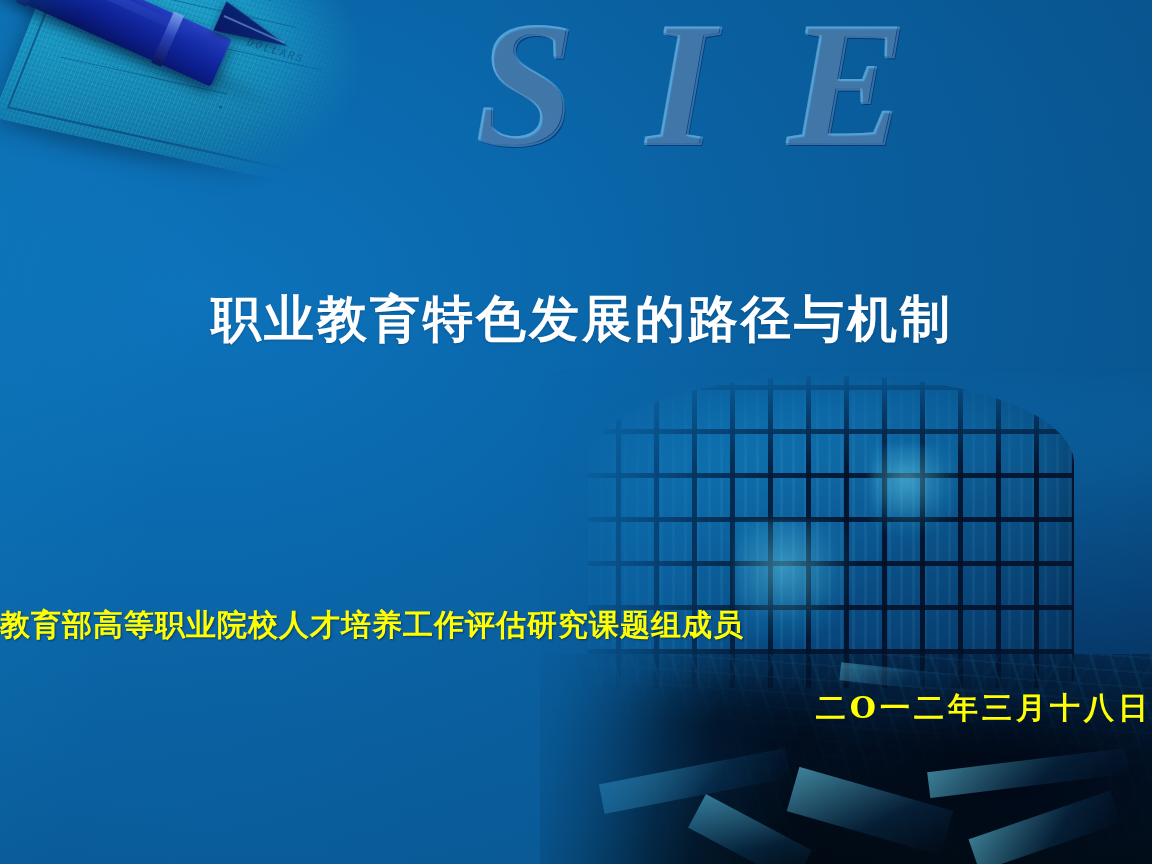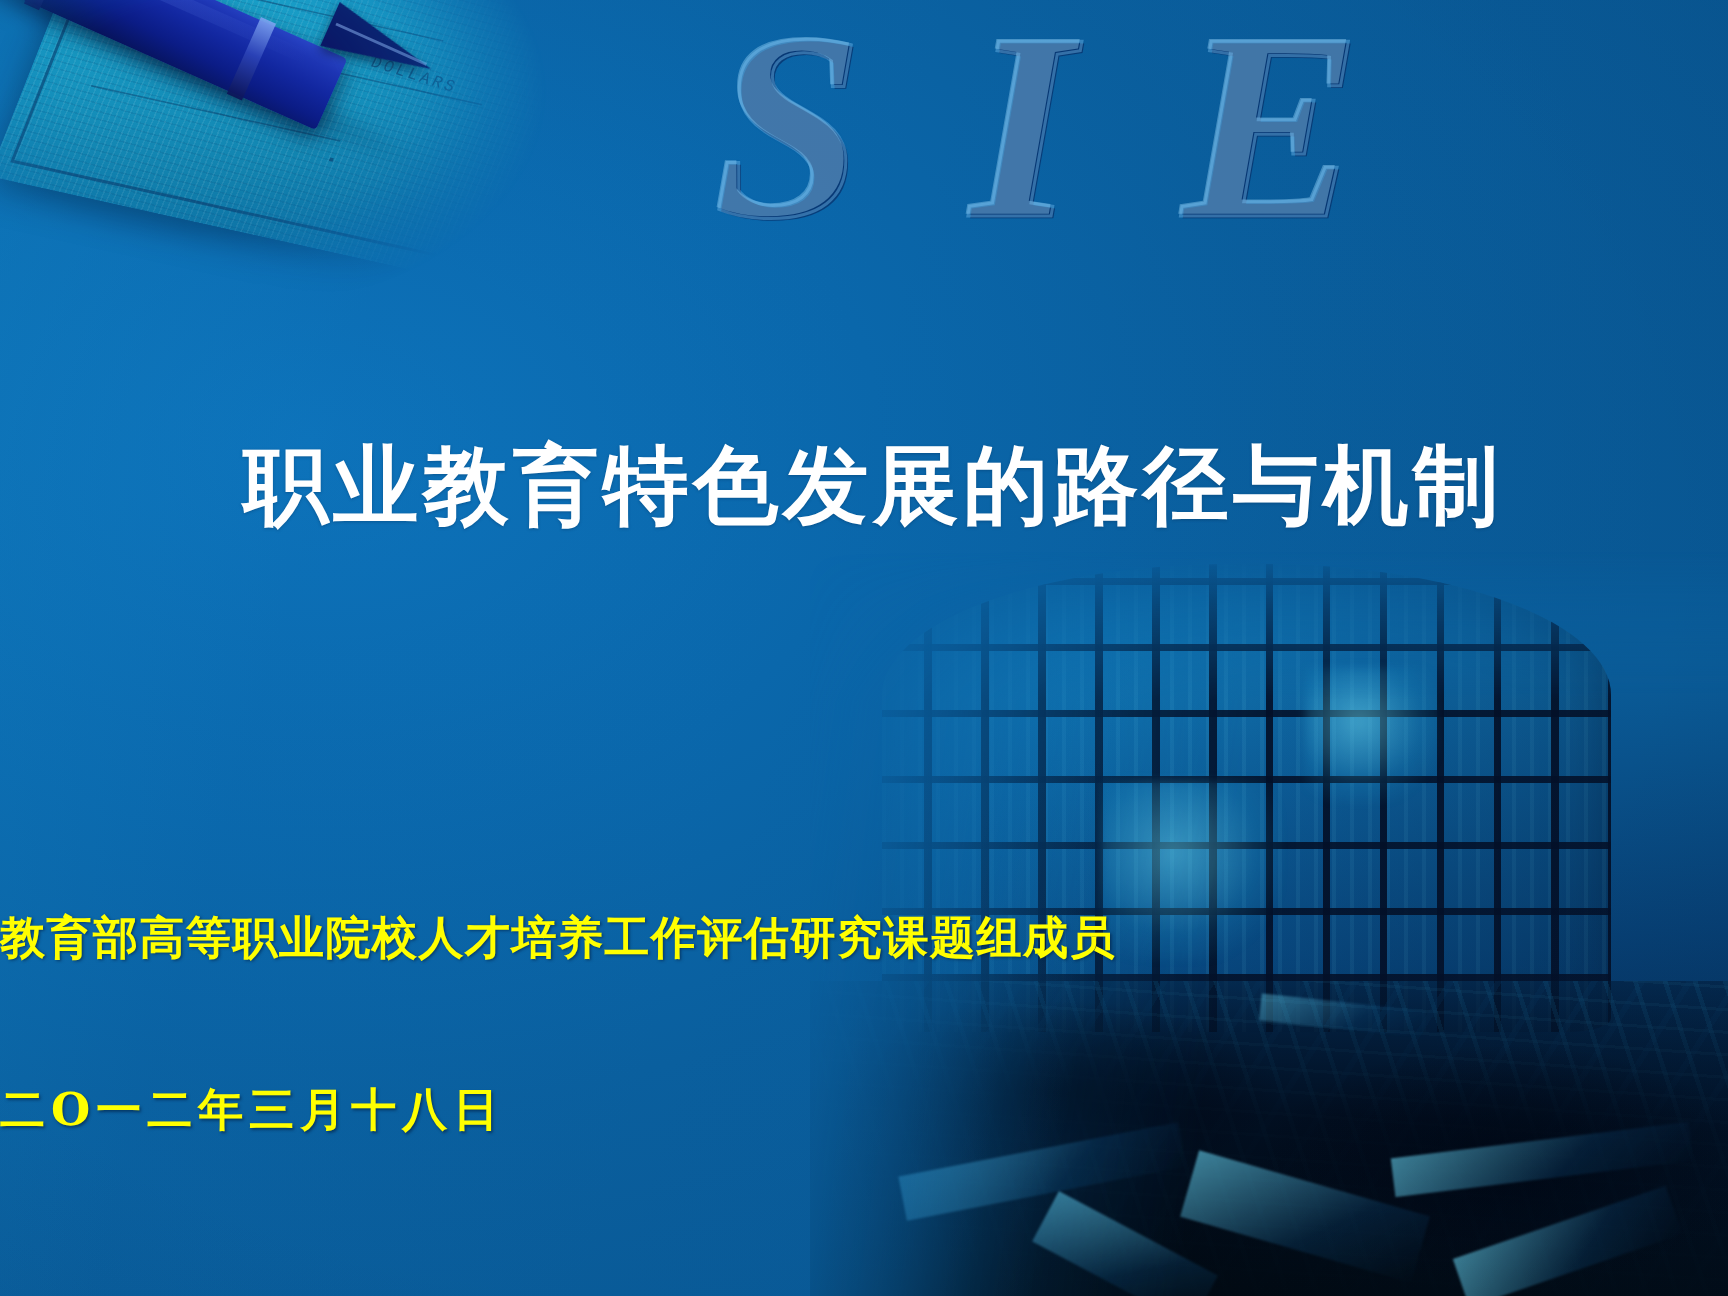--- a/index.html
+++ b/index.html
@@ -293,21 +293,21 @@
   
   .slide-title {
     position: absolute;
     left: 0;
     right: 4px;
     top: 286px;
     text-align: center;
     color: #ffffff;
     font-family: "DejaVu Sans", "Liberation Sans", sans-serif;
     font-weight: 700;
-    font-size: 57px;
+    font-size: 50px;
     letter-spacing: 3px;
     white-space: nowrap;
     text-shadow: 0 1px 2px rgba(4,40,80,0.35);
     margin-left: 16px;
   }
   .slide-subtitle {
     position: absolute;
     left: 0;
     right: 0;
     top: 605px;
@@ -318,29 +318,28 @@
     font-size: 30px;
     letter-spacing: 1px;
     white-space: nowrap;
     text-shadow: 1px 1px 2px rgba(2,24,56,0.55);
   }
   .slide-date {
     position: absolute;
     left: 0;
     right: 0;
     top: 688px;
-    text-align: left;
+    text-align: right;
     color: #ffff00;
     font-family: "DejaVu Serif", "Liberation Serif", serif;
     font-weight: 700;
     font-size: 30px;
     letter-spacing: 4px;
     white-space: nowrap;
     text-shadow: 1px 1px 2px rgba(2,24,56,0.55);
-    margin-top: 32px;
   }
 </style>
 </head>
 <body>
 
 <div id="slide">
 
   <div class="bg-base"></div>
   <div class="bg-sheen"></div>
 

